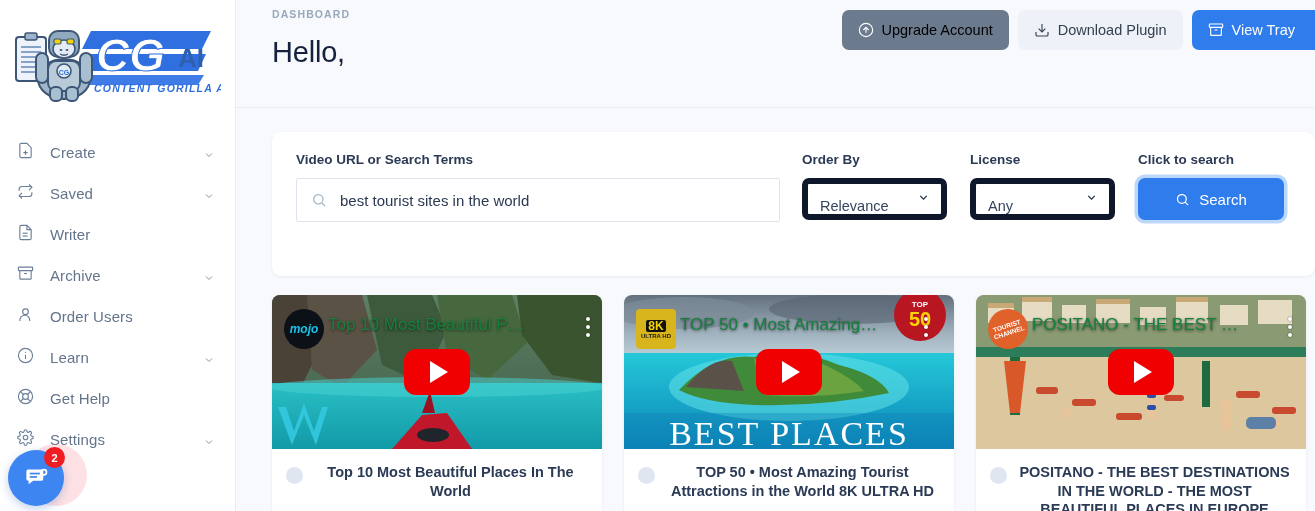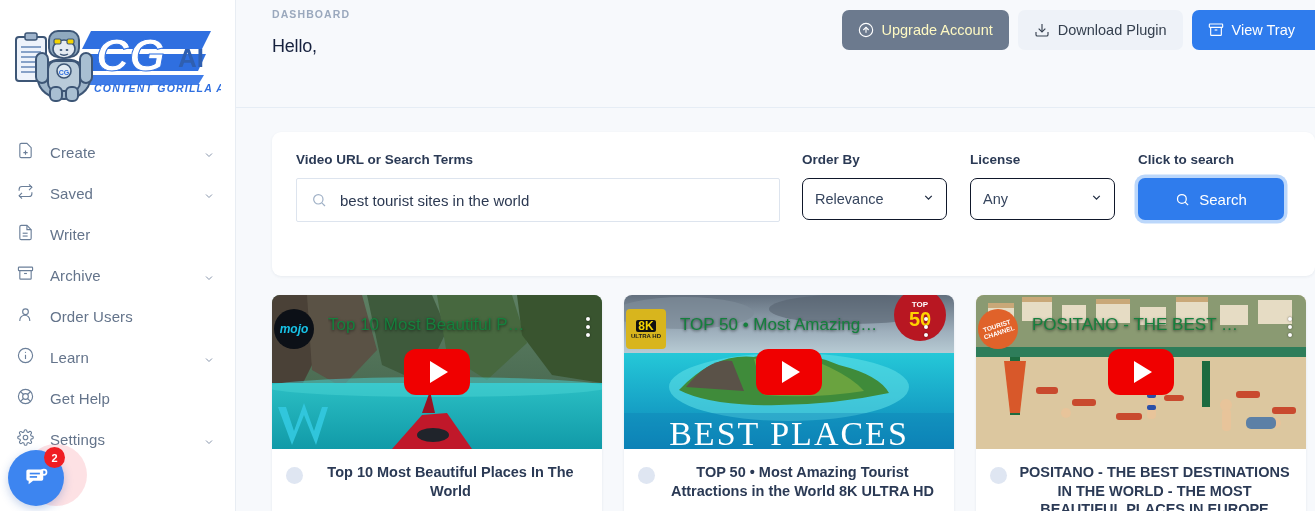--- a/index.html
+++ b/index.html
@@ -84,36 +84,36 @@
     height: 108px;
     position: relative;
     border-bottom: 1px solid #e6edf5;
   }
   .crumb {
     font-size: 10.5px; font-weight: bold; letter-spacing: 1.1px;
     color: #9aa8bd; text-transform: uppercase;
     margin-bottom: 7px;
   }
   .greeting {
-    font-size: 18px; color: #16213e; font-weight: normal;
+    font-size: 29px; color: #16213e; font-weight: normal;
     letter-spacing: -.2px;
     margin-top: 16px;
   }
   .hdr-actions {
     position: absolute; right: 0px; top: 10px;
     display: flex; align-items: center; gap: 9px;
   }
   .btn {
     display: flex; align-items: center; gap: 8px;
     height: 40px; padding: 0 16px;
     border-radius: 7px; font-size: 14.5px;
     cursor: pointer; border: none; white-space: nowrap;
   }
   .btn svg { width: 16px; height: 16px; fill: none; stroke-width: 1.7; }
-  .btn-upgrade { background: #6c7a8e; color: #fef9c3; }
+  .btn-upgrade { background: #6c7a8e; color: #000000; }
   .btn-upgrade svg { stroke: #ffffff; }
   .btn-download { background: #eef2f8; color: #35404f; }
   .btn-download svg { stroke: #35404f; }
   .btn-tray { background: #2f7ced; color: #ffffff; border-radius: 7px 0 0 7px; padding-right: 20px; }
   .btn-tray svg { stroke: #ffffff; }
 
   
   .search-card {
     margin: 24px 0 0 36px;
     background: #ffffff;
@@ -136,23 +136,23 @@
   }
   .q-box svg { width: 16px; height: 16px; stroke: #9fb0c6; fill: none; stroke-width: 1.8; flex: 0 0 16px; }
   .q-input {
     border: none; outline: none; flex: 1 1 auto;
     font-size: 15px; color: #2c3952; margin-left: 13px;
     font-family: "Liberation Sans", sans-serif; background: transparent;
   }
   .fld-sel { width: 145px; margin-right: 23px; }
   .sel-box {
     position: relative; height: 42px;
-    border: 1px solid #0f172a; border-radius: 7px;
+    border: 6px solid #0f172a; border-radius: 7px;
     background: #fff;
-    display: flex; align-items: center; padding: 0 12px;
+    display: flex; align-items: flex-end; padding: 0 12px;
   }
   .sel-box select {
     appearance: none; -webkit-appearance: none;
     border: none; outline: none; background: transparent;
     font-size: 14.5px; color: #36455e; width: 100%;
     font-family: "Liberation Sans", sans-serif; cursor: pointer;
   }
   .sel-chev {
     position: absolute; right: 11px; top: 50%; transform: translateY(-50%);
     pointer-events: none;
@@ -184,21 +184,21 @@
     overflow: hidden;
   }
   .thumb-bg { position: absolute; inset: 0; }
   .thumb-title {
     position: absolute; top: 20px; left: 56px; right: 34px;
     color: #15803d; font-size: 17px;
     text-shadow: 0 1px 3px rgba(0,0,0,.6);
     white-space: nowrap; overflow: hidden; text-overflow: ellipsis;
   }
   .ch-logo {
-    position: absolute; left: 2px; top: 14px;
+    position: absolute; left: 12px; top: 14px;
     width: 40px; height: 40px; border-radius: 50%;
     display: flex; align-items: center; justify-content: center;
     overflow: hidden;
   }
   .kebab {
     position: absolute; right: 12px; top: 22px;
     width: 4px; cursor: pointer;
   }
   .kebab i {
     display: block; width: 4px; height: 4px; border-radius: 50%;

